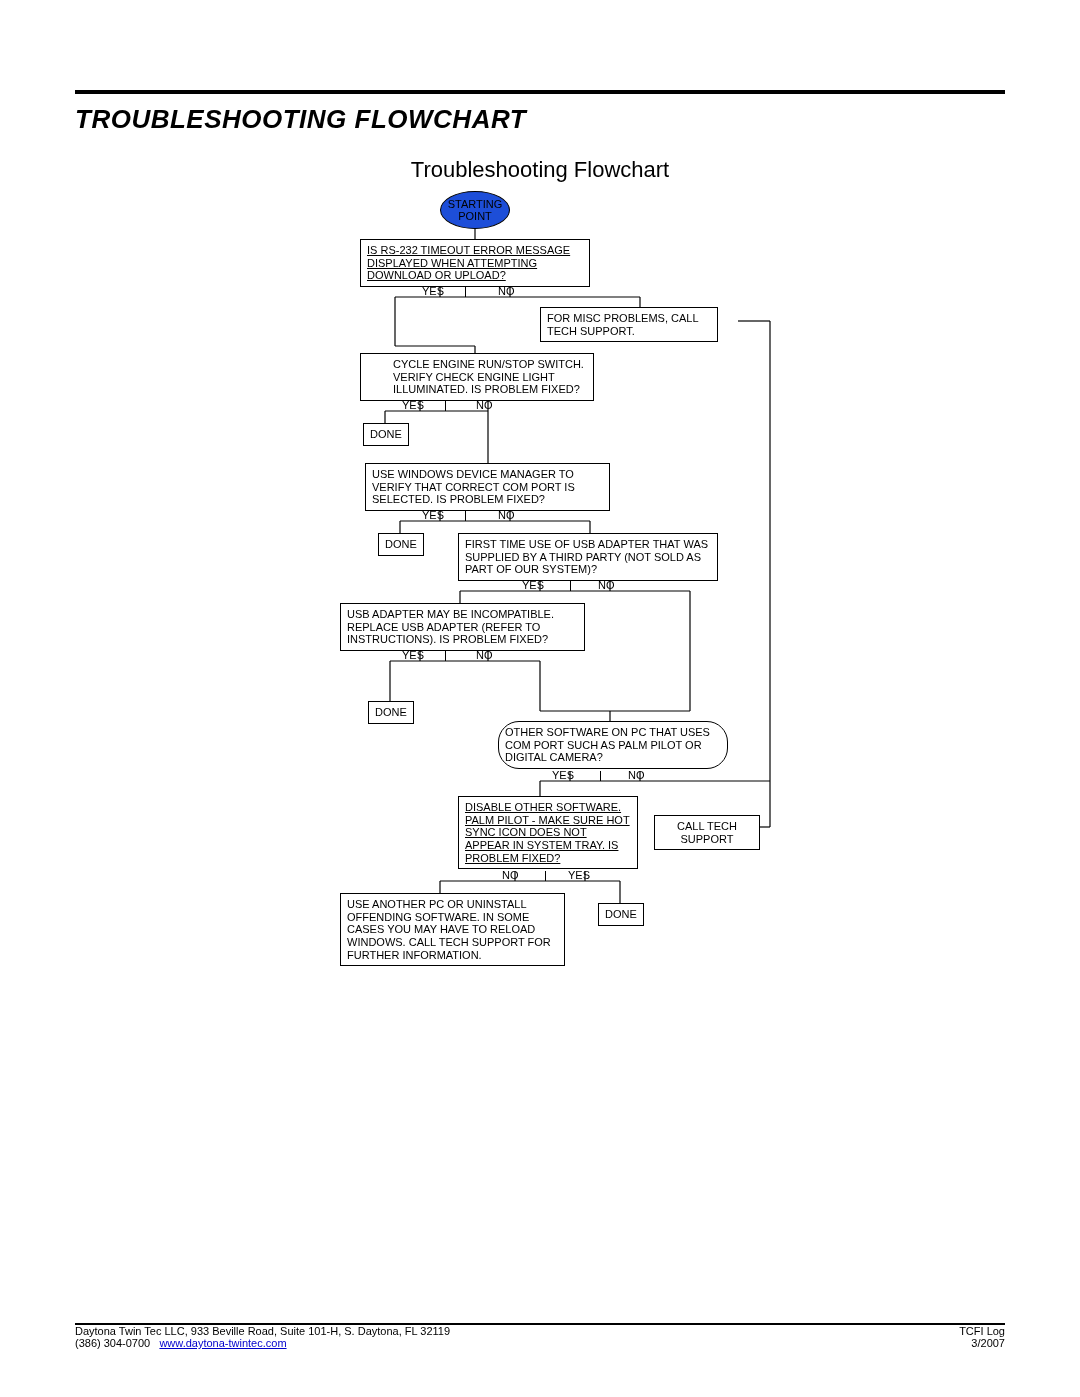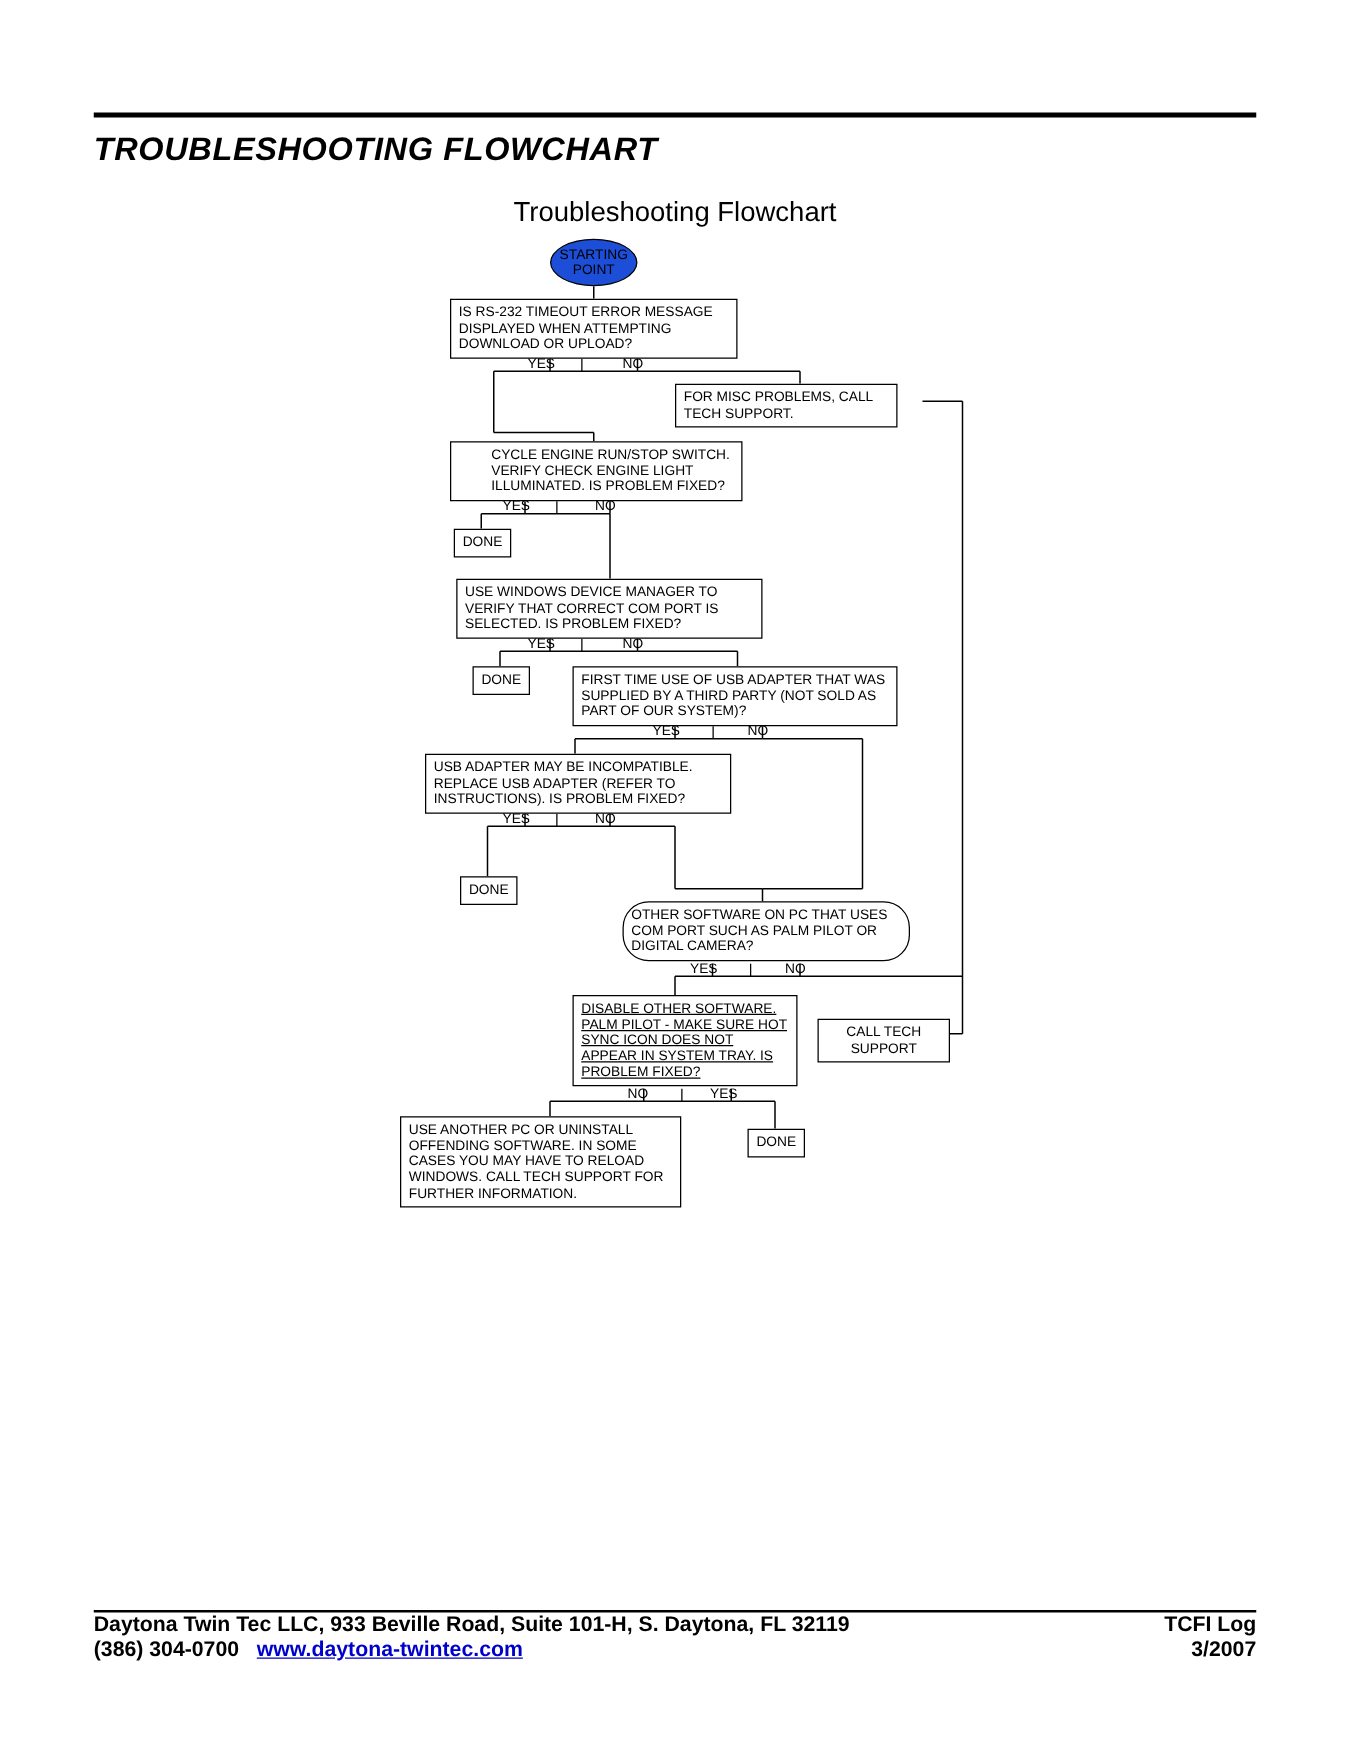--- a/index.html
+++ b/index.html
@@ -76,23 +76,22 @@
     position: absolute; left: 0; top: 0; width: 600px; height: 880px;
   }
   
   .footer-rule {
     border: none;
     border-top: 2px solid #000;
     margin: 0;
   }
   .footer {
     position: absolute;
-    left: 75px; right: 75px; bottom: 67px;
-    font-size: 17px;
-    font-weight: bold;
+    left: 75px; right: 75px; bottom: 48px;
+    font-size: 11px;
   }
   .footer .row { display: flex; justify-content: space-between; }
   .footer a { color: #0000cc; text-decoration: underline; }
   .footer .pagenum { text-align: center; margin-top: 2px; }
 </style>
 </head>
 <body>
 
 <div class="page">
   <hr class="rule">
@@ -163,21 +162,21 @@
         <line x1="345" y1="680" x2="345" y2="690"></line>
         <line x1="200" y1="690" x2="345" y2="690"></line>
         <line x1="200" y1="690" x2="200" y2="702"></line>
         <line x1="345" y1="690" x2="380" y2="690"></line>
         <line x1="380" y1="690" x2="380" y2="712"></line>
       </g>
     </svg>
 
     <div class="terminator centered" style="left:200px; top:0; width:70px; height:38px;">STARTING POINT</div>
 
-    <div class="box" style="left:120px; top:48px; width:230px;">IS RS-232 TIMEOUT ERROR MESSAGE DISPLAYED WHEN ATTEMPTING DOWNLOAD OR UPLOAD?</div>
+    <div class="box" style="left:120px; top:48px; width:230px;text-decoration:underline;">IS RS-232 TIMEOUT ERROR MESSAGE DISPLAYED WHEN ATTEMPTING DOWNLOAD OR UPLOAD?</div>
     <div class="label" style="left:182px; top:94px;">YES</div>
     <div class="label" style="left:258px; top:94px;">NO</div>
 
     <div class="label" style="left:225px; top:96px; border-left:1px solid #000; height:10px;"></div>
 
     <div class="box" style="left:300px; top:116px; width:178px;">FOR MISC PROBLEMS, CALL TECH SUPPORT.</div>
 
     <div class="box" style="left:120px; top:162px; width:234px;padding-left:32px;">CYCLE ENGINE RUN/STOP SWITCH. VERIFY CHECK ENGINE LIGHT ILLUMINATED. IS PROBLEM FIXED?</div>
     <div class="label" style="left:162px; top:208px;">YES</div>
     <div class="label" style="left:236px; top:208px;">NO</div>
@@ -210,21 +209,21 @@
     <div class="label" style="left:360px; top:580px; border-left:1px solid #000; height:10px;"></div>
 
     <div class="box" style="left:218px; top:605px; width:180px;text-decoration:underline;">DISABLE OTHER SOFTWARE. PALM PILOT - MAKE SURE HOT SYNC ICON DOES NOT APPEAR IN SYSTEM TRAY. IS PROBLEM FIXED?</div>
 
     <div class="box centered" style="left:414px; top:624px; width:106px; padding:4px 4px;">CALL TECH SUPPORT</div>
 
     <div class="label" style="left:262px; top:678px;">NO</div>
     <div class="label" style="left:328px; top:678px;">YES</div>
     <div class="label" style="left:305px; top:680px; border-left:1px solid #000; height:10px;"></div>
 
-    <div class="box" style="left:80px; top:702px; width:225px;">USE ANOTHER PC OR UNINSTALL OFFENDING SOFTWARE. IN SOME CASES YOU MAY HAVE TO RELOAD WINDOWS. CALL TECH SUPPORT FOR FURTHER INFORMATION.</div>
+    <div class="box" style="left:100px; top:702px; width:225px;">USE ANOTHER PC OR UNINSTALL OFFENDING SOFTWARE. IN SOME CASES YOU MAY HAVE TO RELOAD WINDOWS. CALL TECH SUPPORT FOR FURTHER INFORMATION.</div>
     <div class="box centered" style="left:358px; top:712px; width:46px;">DONE</div>
   </div>
 
   <div class="footer">
     <hr class="footer-rule">
     <div class="row">
       <span>Daytona Twin Tec LLC, 933 Beville Road, Suite 101-H, S. Daytona, FL 32119</span>
       <span>TCFI Log</span>
     </div>
     <div class="row">

